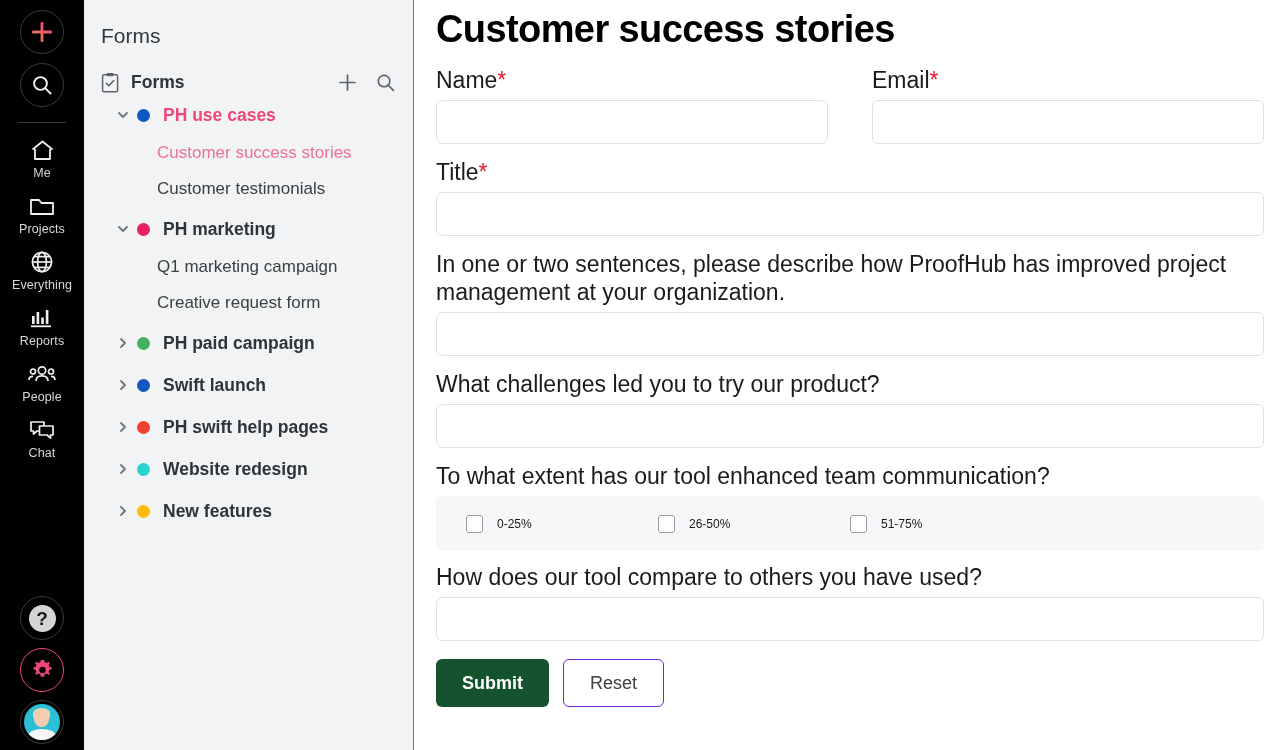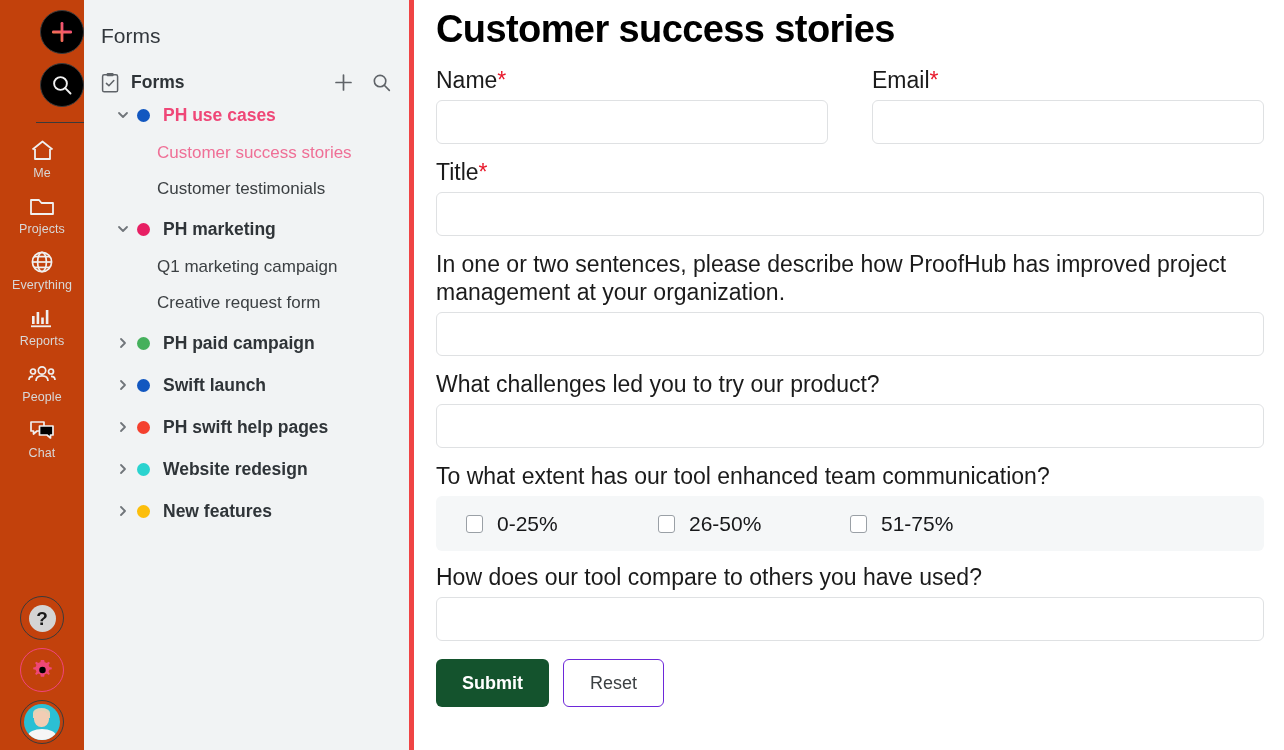--- a/index.html
+++ b/index.html
@@ -7,22 +7,22 @@
     width: 1284px; height: 750px;
     font-family: "Liberation Sans", sans-serif;
     background: #ffffff;
     overflow: hidden;
   }
   .app { display: flex; width: 1284px; height: 750px; }
 
   
   .rail {
     width: 84px; height: 750px;
-    background: #c2410c;
-    display: flex; flex-direction: column; align-items: flex-end;
+    background: #000000;
+    display: flex; flex-direction: column; align-items: center;
     flex: 0 0 84px;
     position: relative;
   }
   .rail-top { padding-top: 10px; display:flex; flex-direction:column; align-items:center; }
   .circle-btn {
     width: 44px; height: 44px; border-radius: 50%;
     border: 1px solid #3a3a3a;
     display: flex; align-items: center; justify-content: center;
     margin-bottom: 9px;
     background: #000;
@@ -77,21 +77,21 @@
   }
   .avatar-img .body {
     position:absolute; width:28px; height:14px; border-radius:50% 50% 0 0;
     background:#f6f6f6; left:4px; top:25px;
   }
 
   
   .sidebar {
     width: 330px; flex: 0 0 330px; height: 750px;
     background: #f1f3f4;
-    border-right: 5px solid #ef4444;
+    border-right: 1px solid #ef4444;
     padding: 0;
     overflow: hidden;
   }
   .sb-title {
     font-size: 21px; color: #32373c; padding: 24px 0 0 17px; font-weight: 400;
   }
   .sb-head {
     display: flex; align-items: center; padding: 24px 17px 0 17px;
   }
   .sb-head .clip { margin-right: 11px; display:flex; }
@@ -138,21 +138,21 @@
     display: flex; align-items: center;
     height: 55px; padding: 0 30px; margin-bottom: 12px;
   }
   .opt {
     display: flex; align-items: center; width: 25%;
   }
   .cbox {
     width: 17px; height: 18px; border: 1.5px solid #9aa0a6; border-radius: 3px;
     background: #fff; margin-right: 14px; flex: 0 0 17px;
   }
-  .opt-lbl { font-size: 21px; color: #17181a; }
+  .opt-lbl { font-size: 12px; color: #17181a; }
   .btn-row { display: flex; gap: 14px; margin-top: 4px; }
   .btn-submit {
     background: #14532d; color: #fff; font-weight: bold; font-size: 18px;
     border: none; border-radius: 6px; padding: 0 26px; height: 48px;
     font-family: "Liberation Sans", sans-serif; cursor: pointer;
   }
   .btn-reset {
     background: #fff; color: #3c4043; font-size: 18px;
     border: 1px solid #6d28d9; border-radius: 6px; padding: 0 26px; height: 48px;
     font-family: "Liberation Sans", sans-serif; cursor: pointer;

